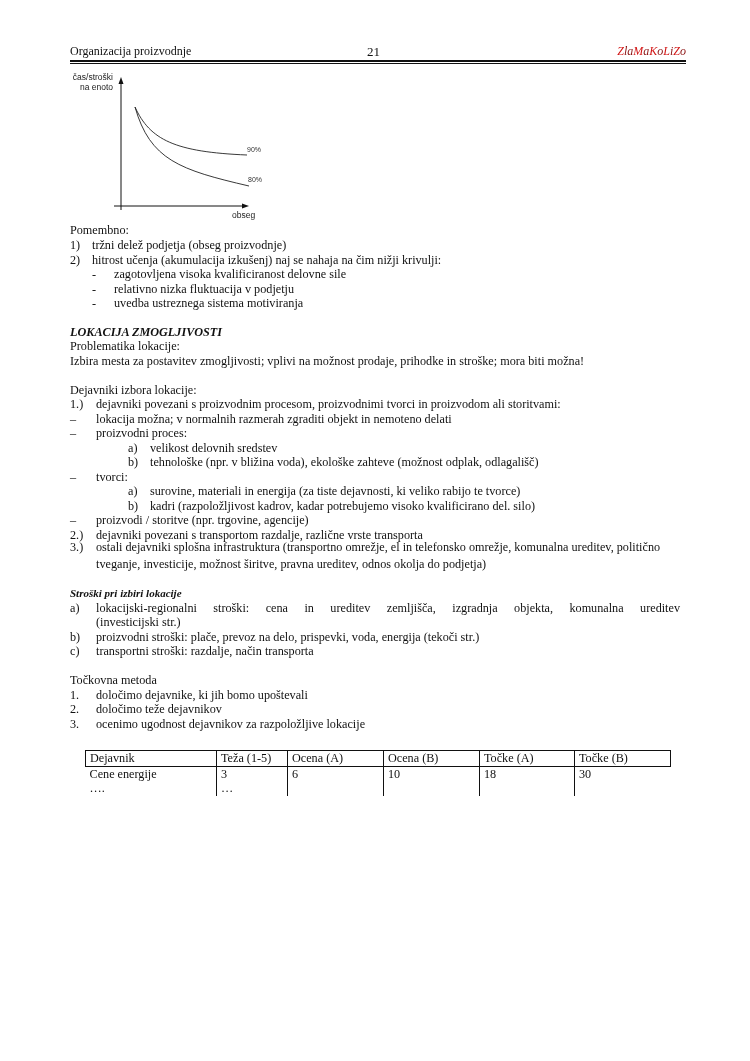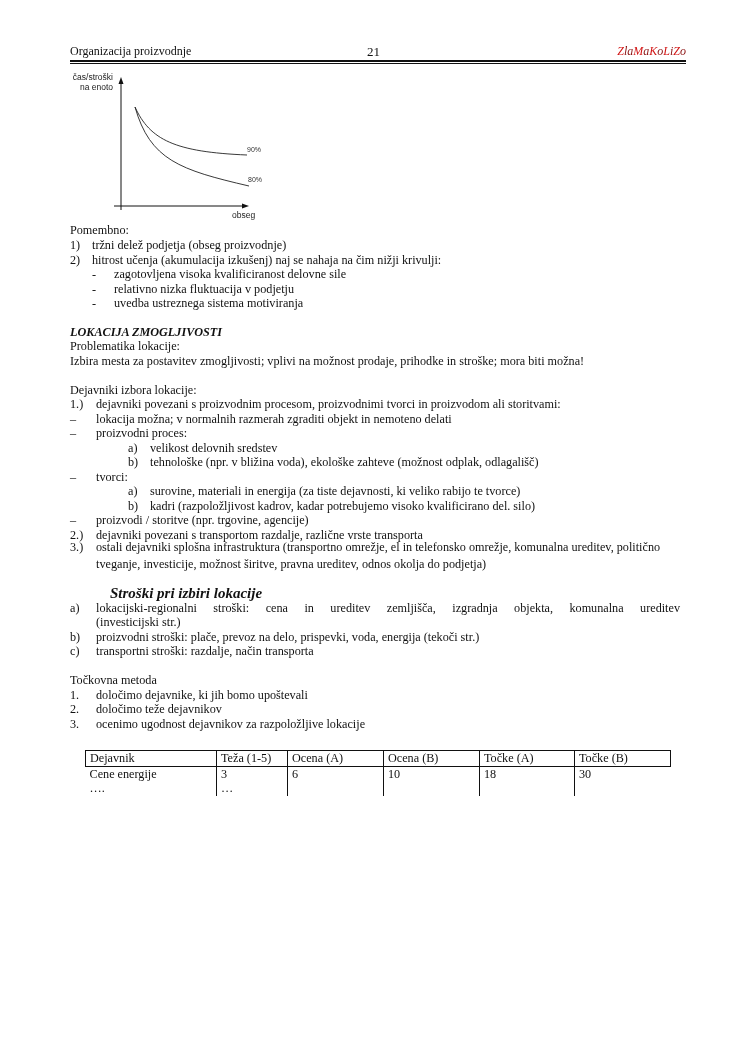--- a/index.html
+++ b/index.html
@@ -16,21 +16,21 @@
 
   .chart { left: 60px; top: 66px; }
   .chart text { font-family: "Liberation Sans", sans-serif; }
 
   .line { position: absolute; left: 70px; white-space: nowrap; line-height: 15px; }
   .num { display: inline-block; width: 22px; }
   .num2 { display: inline-block; width: 26px; }
   .sub { left: 96px; margin-left: 32px; }
   .subtext { display: inline-block; width: 22px; }
   .bi { font-weight: bold; font-style: italic; }
-  .h2 { font-size: 15px; margin-left: 40px; }
+  .h2 { font-size: 11px; }
 
   .justify { position: absolute; left: 96px; width: 584px; text-align: justify; text-align-last: justify; line-height: 15px; }
 
   table.pt { position: absolute; left: 85px; top: 750px; border-collapse: collapse; font-size: 12.2px; }
   table.pt td, table.pt th { padding: 0 4px; font-weight: normal; text-align: left; line-height: 14.5px; height: 14.5px; vertical-align: top; }
   table.pt th { border: 1px solid #111; }
   table.pt td { border-left: 1px solid #111; }
   table.pt td:first-child { border-left: none; }
 </style>
 </head>

